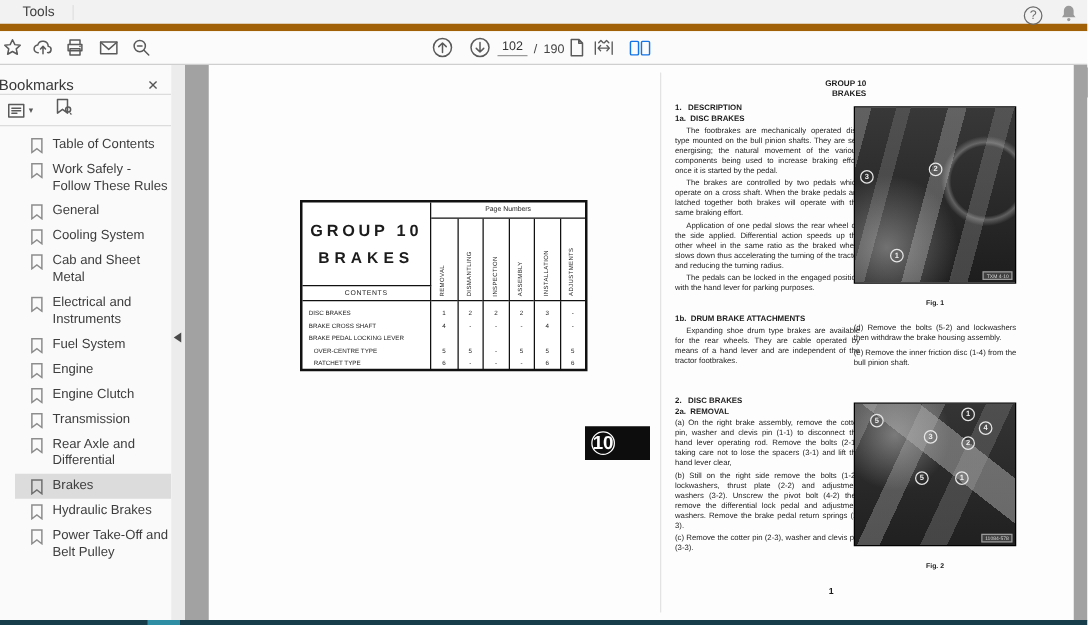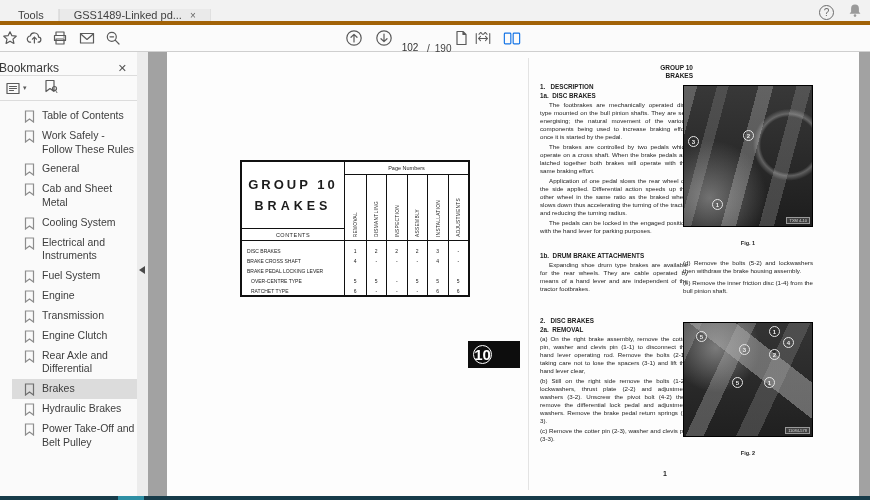--- a/index.html
+++ b/index.html
@@ -1,31 +1,31 @@
 <!DOCTYPE html>
 <html><head>
 <meta charset="utf-8">
 <style>
   *{box-sizing:border-box;margin:0;padding:0}
   html,body{width:870px;height:500px;overflow:hidden;font-family:"Liberation Sans",sans-serif;background:#fff}
   #app{position:relative;width:870px;height:500px;background:#fff}
 
   
-  #tabbar{position:absolute;left:0;top:0;width:870px;height:25px;background:#f2f2f2;border-bottom:4px solid #a16207;display:flex;align-items:flex-end}
+  #tabbar{position:absolute;left:0;top:0;width:870px;height:25px;background:#f2f2f2;border-bottom:6px solid #a16207;display:flex;align-items:center}
   .wtab{display:flex;align-items:center;gap:8px;padding:0 14px;font-size:11px;color:#3f3f3f;border-right:1px solid #e0e0e0}
   .wtab.doc{background:#eaeaea;border-left:1px solid #dcdcdc}
   .tab-close{font-size:10px;color:#666;cursor:pointer}
   .top-right{position:absolute;right:8px;top:0;height:25px;display:flex;align-items:center;gap:14px}
   .help-circ{width:15px;height:15px;border:1.2px solid #6b6b6b;border-radius:50%;color:#6b6b6b;font-size:10px;display:flex;align-items:center;justify-content:center}
 
   
   #toolbar{position:absolute;left:0;top:25px;width:870px;height:27px;background:#fbfbfb;border-bottom:1px solid #cfcfcf}
   .tico{position:absolute;top:4px;width:18px;height:18px;display:flex;align-items:center;justify-content:center}
   .tico svg{display:block}
-  #pagebox{position:absolute;left:398px;top:16px;display:flex;align-items:center;gap:5px;font-size:10px;color:#444}
+  #pagebox{position:absolute;left:398px;top:6px;display:flex;align-items:flex-end;gap:5px;font-size:10px;color:#444}
   #page-cur{min-width:24px;text-align:center;border-bottom:1px solid #9a9a9a;padding:1px 2px;color:#333}
   #fab{position:absolute;left:857px;top:29px;width:24px;height:24px;border-radius:50%;background:#1a75e8}
 
   
   #sidebar{position:absolute;left:0;top:52px;width:137px;height:445px;background:#fafafa;overflow:hidden}
   #bm-head{height:24px;display:flex;align-items:flex-end;justify-content:space-between;padding:0 10px 0 3px;border-bottom:1px solid #dcdcdc}
   #bm-title{font-size:12px;color:#383838;margin-left:-4px}
   #bm-close{font-size:11px;color:#555}
   #bm-tools{height:25px;display:flex;align-items:center;gap:16px;padding:0 6px;border-bottom:1px solid #dcdcdc}
   #bm-list{padding-top:5px}
@@ -95,24 +95,20 @@
 </style>
 </head>
 <body>
 
 <div id="app">
 
   <div id="tabbar">
     <div class="wtab" style="margin-left:4px">
       <span>Tools</span>
     </div>
-    <div class="wtab doc">
-      <span>GSS1489-Linked pd...</span>
-      <span class="tab-close">×</span>
-    </div>
     <div class="top-right">
       <span class="help-circ">?</span>
       <span>
         <svg width="14" height="15" viewBox="0 0 14 15">
             <path d="M7 1.6a3.9 3.9 0 0 1 3.9 3.9v3.2l1.5 2.1H1.6l1.5-2.1V5.5A3.9 3.9 0 0 1 7 1.6z" fill="#9a9a9a"></path>
             <circle cx="7" cy="12.6" r="1.3" fill="#9a9a9a"></circle>
           </svg>
       </span>
     </div>
   </div>
@@ -221,57 +217,57 @@
       <div class="bm-row">
           <svg class="bm-ico" width="11" height="13" viewBox="0 0 11 13">
             <path d="M1.5 1h8v11l-4-3-4 3z" fill="none" stroke="#8d8d8d" stroke-width="1.2"></path>
           </svg>
           <span class="bm-label">General</span>
         </div>
       <div class="bm-row">
           <svg class="bm-ico" width="11" height="13" viewBox="0 0 11 13">
             <path d="M1.5 1h8v11l-4-3-4 3z" fill="none" stroke="#8d8d8d" stroke-width="1.2"></path>
           </svg>
+          <span class="bm-label">Cooling System</span>
+        </div>
+      <div class="bm-row">
+          <svg class="bm-ico" width="11" height="13" viewBox="0 0 11 13">
+            <path d="M1.5 1h8v11l-4-3-4 3z" fill="none" stroke="#8d8d8d" stroke-width="1.2"></path>
+          </svg>
           <span class="bm-label">Cab and Sheet Metal</span>
         </div>
       <div class="bm-row">
           <svg class="bm-ico" width="11" height="13" viewBox="0 0 11 13">
             <path d="M1.5 1h8v11l-4-3-4 3z" fill="none" stroke="#8d8d8d" stroke-width="1.2"></path>
           </svg>
-          <span class="bm-label">Cooling System</span>
-        </div>
-      <div class="bm-row">
-          <svg class="bm-ico" width="11" height="13" viewBox="0 0 11 13">
-            <path d="M1.5 1h8v11l-4-3-4 3z" fill="none" stroke="#8d8d8d" stroke-width="1.2"></path>
-          </svg>
           <span class="bm-label">Electrical and Instruments</span>
         </div>
       <div class="bm-row">
           <svg class="bm-ico" width="11" height="13" viewBox="0 0 11 13">
             <path d="M1.5 1h8v11l-4-3-4 3z" fill="none" stroke="#8d8d8d" stroke-width="1.2"></path>
           </svg>
           <span class="bm-label">Fuel System</span>
         </div>
       <div class="bm-row">
           <svg class="bm-ico" width="11" height="13" viewBox="0 0 11 13">
             <path d="M1.5 1h8v11l-4-3-4 3z" fill="none" stroke="#8d8d8d" stroke-width="1.2"></path>
           </svg>
           <span class="bm-label">Engine</span>
         </div>
       <div class="bm-row">
           <svg class="bm-ico" width="11" height="13" viewBox="0 0 11 13">
             <path d="M1.5 1h8v11l-4-3-4 3z" fill="none" stroke="#8d8d8d" stroke-width="1.2"></path>
           </svg>
+          <span class="bm-label">Engine Clutch</span>
+        </div>
+      <div class="bm-row">
+          <svg class="bm-ico" width="11" height="13" viewBox="0 0 11 13">
+            <path d="M1.5 1h8v11l-4-3-4 3z" fill="none" stroke="#8d8d8d" stroke-width="1.2"></path>
+          </svg>
           <span class="bm-label">Transmission</span>
-        </div>
-      <div class="bm-row">
-          <svg class="bm-ico" width="11" height="13" viewBox="0 0 11 13">
-            <path d="M1.5 1h8v11l-4-3-4 3z" fill="none" stroke="#8d8d8d" stroke-width="1.2"></path>
-          </svg>
-          <span class="bm-label">Engine Clutch</span>
         </div>
       <div class="bm-row">
           <svg class="bm-ico" width="11" height="13" viewBox="0 0 11 13">
             <path d="M1.5 1h8v11l-4-3-4 3z" fill="none" stroke="#8d8d8d" stroke-width="1.2"></path>
           </svg>
           <span class="bm-label">Rear Axle and Differential</span>
         </div>
       <div class="bm-row selected">
           <svg class="bm-ico" width="11" height="13" viewBox="0 0 11 13">
             <path d="M1.5 1h8v11l-4-3-4 3z" fill="none" stroke="#6f6f6f" stroke-width="1.2"></path>

